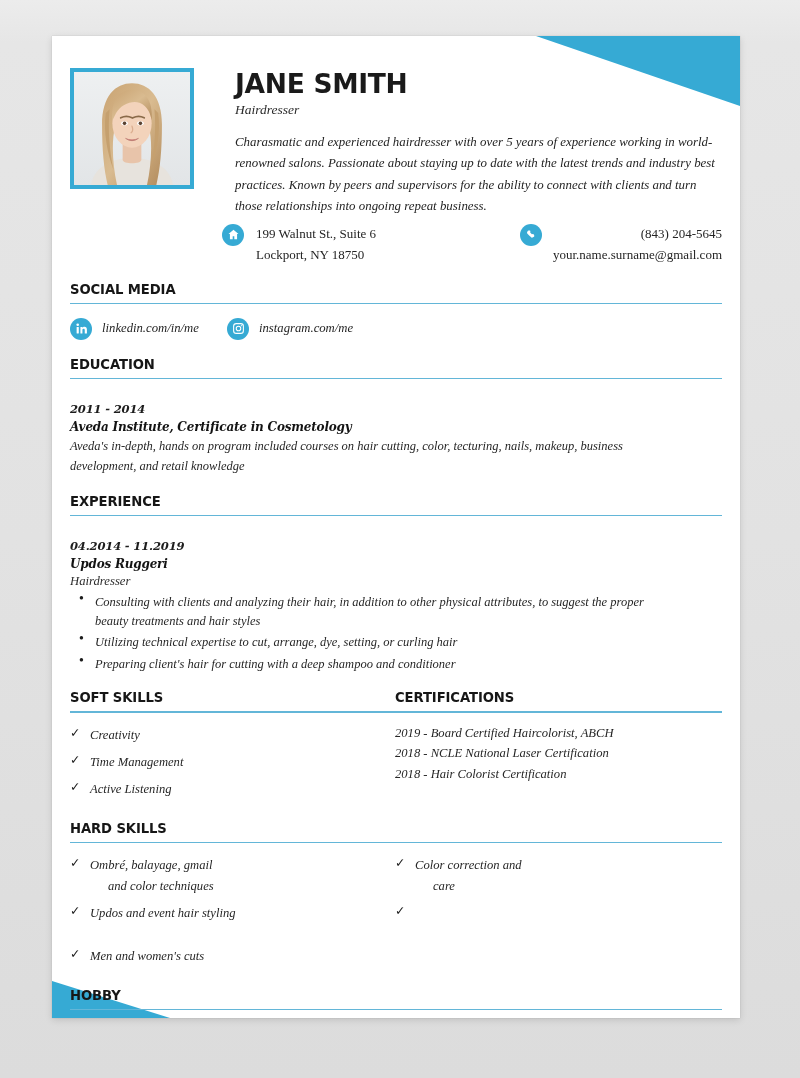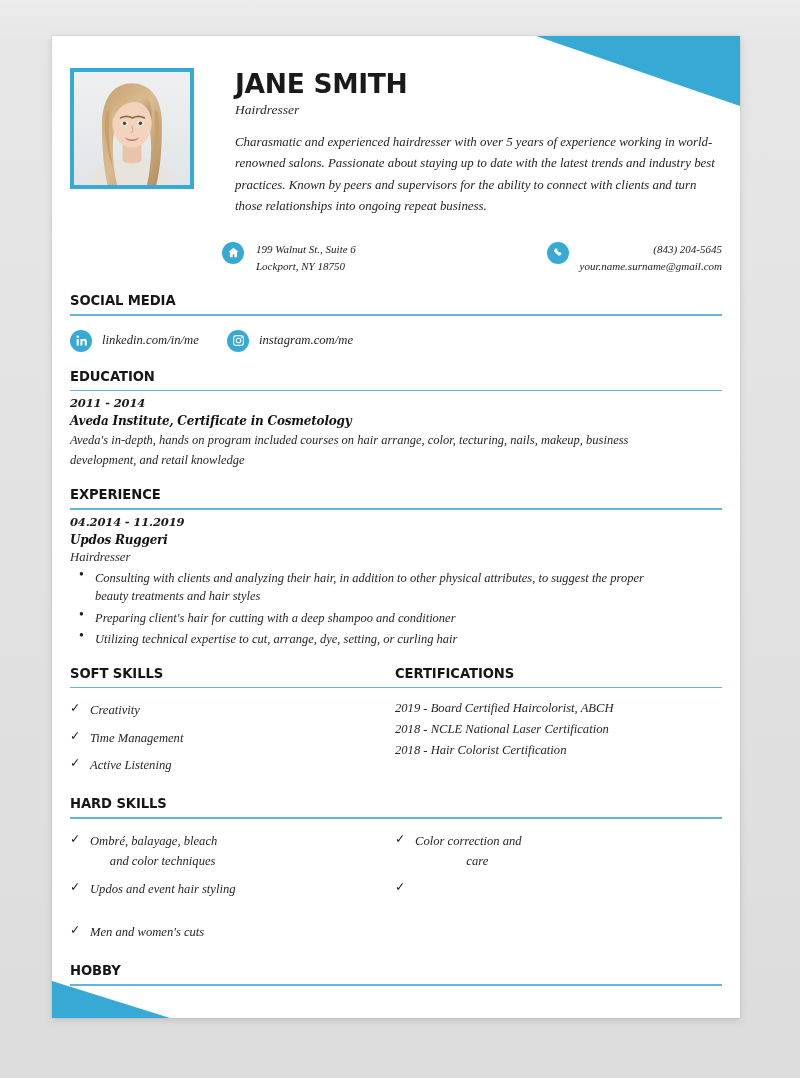--- a/index.html
+++ b/index.html
@@ -104,24 +104,23 @@
     font-size: 12.9px;
     line-height: 1.66;
     color: #242424;
     margin-top: 14px;
     max-width: 480px;
   }
 
   
   .contact-row {
     display: flex;
-    margin-top: 23px;
+    margin-top: 5px;
     padding-left: 152px;
-    font-style: italic;
-    font-size: 11px;
+    font-size: 13px;
     color: #242424;
   }
   .contact-block {
     display: flex;
     align-items: flex-start;
   }
   .contact-block.addr { width: 330px; }
   .contact-block.mail { flex: 1 1 auto; justify-content: flex-end; }
 
   .circle-icon {
@@ -170,21 +169,21 @@
     font-style: italic;
     font-size: 12.7px;
     color: #242424;
     align-items: center;
   }
   .social-item { display: flex; align-items: center; }
   .social-item:first-child { width: 157px; }
   .social-label { padding-left: 10px; }
 
   
-  .entry { margin-top: 5px; }
+  .entry { margin-top: 23px; }
   .entry-date {
     font-family: "DejaVu Serif", serif;
     font-weight: bold;
     font-style: italic;
     font-size: 11.6px;
     color: #1d1d1d;
     letter-spacing: -0.2px;
   }
   .entry-org {
     font-family: "DejaVu Serif", serif;
@@ -254,21 +253,21 @@
     line-height: 1.25;
     flex: 0 0 auto;
     width: 20px;
   }
   .check-text {
     font-style: italic;
     font-size: 12.6px;
     line-height: 1.62;
     color: #262626;
   }
-  .check-text .cont { display: block; padding-left: 18px; text-align: center; }
+  .check-text .cont { display: block; padding-left: 18px; }
 
   .cert-line {
     font-style: italic;
     font-size: 12.6px;
     line-height: 1.33;
     color: #262626;
     margin-bottom: 4px;
   }
 
   .skills-pad { height: 16px; }
@@ -398,36 +397,36 @@
       </div>
     </div>
 
     <div class="section">
       <div class="sec-head">EDUCATION</div>
       <div class="rule"></div>
 
       <div class="entry">
         <div class="entry-date">2011 - 2014</div>
         <div class="entry-org">Aveda Institute, Certificate in Cosmetology</div>
-        <div class="entry-desc">Aveda's in-depth, hands on program included courses on hair arrange, color, tecturing, nails, makeup, business development, and retail knowledge</div>
+        <div class="entry-desc">Aveda's in-depth, hands on program included courses on hair cutting, color, tecturing, nails, makeup, business development, and retail knowledge</div>
       </div>
     </div>
 
     <div class="section">
       <div class="sec-head">EXPERIENCE</div>
       <div class="rule"></div>
 
       <div class="entry">
         <div class="entry-date">04.2014 - 11.2019</div>
         <div class="entry-org">Updos Ruggeri</div>
         <div class="entry-role">Hairdresser</div>
         <ul class="bullets">
           <li>Consulting with clients and analyzing their hair, in addition to other physical attributes, to suggest the proper beauty treatments and hair styles</li>
+          <li>Utilizing technical expertise to cut, arrange, dye, setting, or curling hair</li>
           <li>Preparing client's hair for cutting with a deep shampoo and conditioner</li>
-          <li>Utilizing technical expertise to cut, arrange, dye, setting, or curling hair</li>
         </ul>
       </div>
     </div>
 
     <div class="section">
       <div class="two-head">
         <div class="col-a">
           <div class="sec-head">SOFT SKILLS</div>
         </div>
         <div class="col-b">
@@ -464,21 +463,21 @@
     <div class="section sec-tight">
       <div class="sec-head">HARD SKILLS</div>
       <div class="rule"></div>
 
       <div class="cols">
 
         <div class="col-a">
           <div class="check-item">
             <span class="check-mark">✓</span>
             <span class="check-text">
-              <span>Ombré, balayage, bleach</span>
+              <span>Ombré, balayage, gmail</span>
               <span class="cont">and color techniques</span>
             </span>
           </div>
           <div class="check-item">
             <span class="check-mark">✓</span>
             <span class="check-text">Updos and event hair styling</span>
           </div>
           <div class="skills-pad"></div>
           <div class="check-item">
             <span class="check-mark">✓</span>

